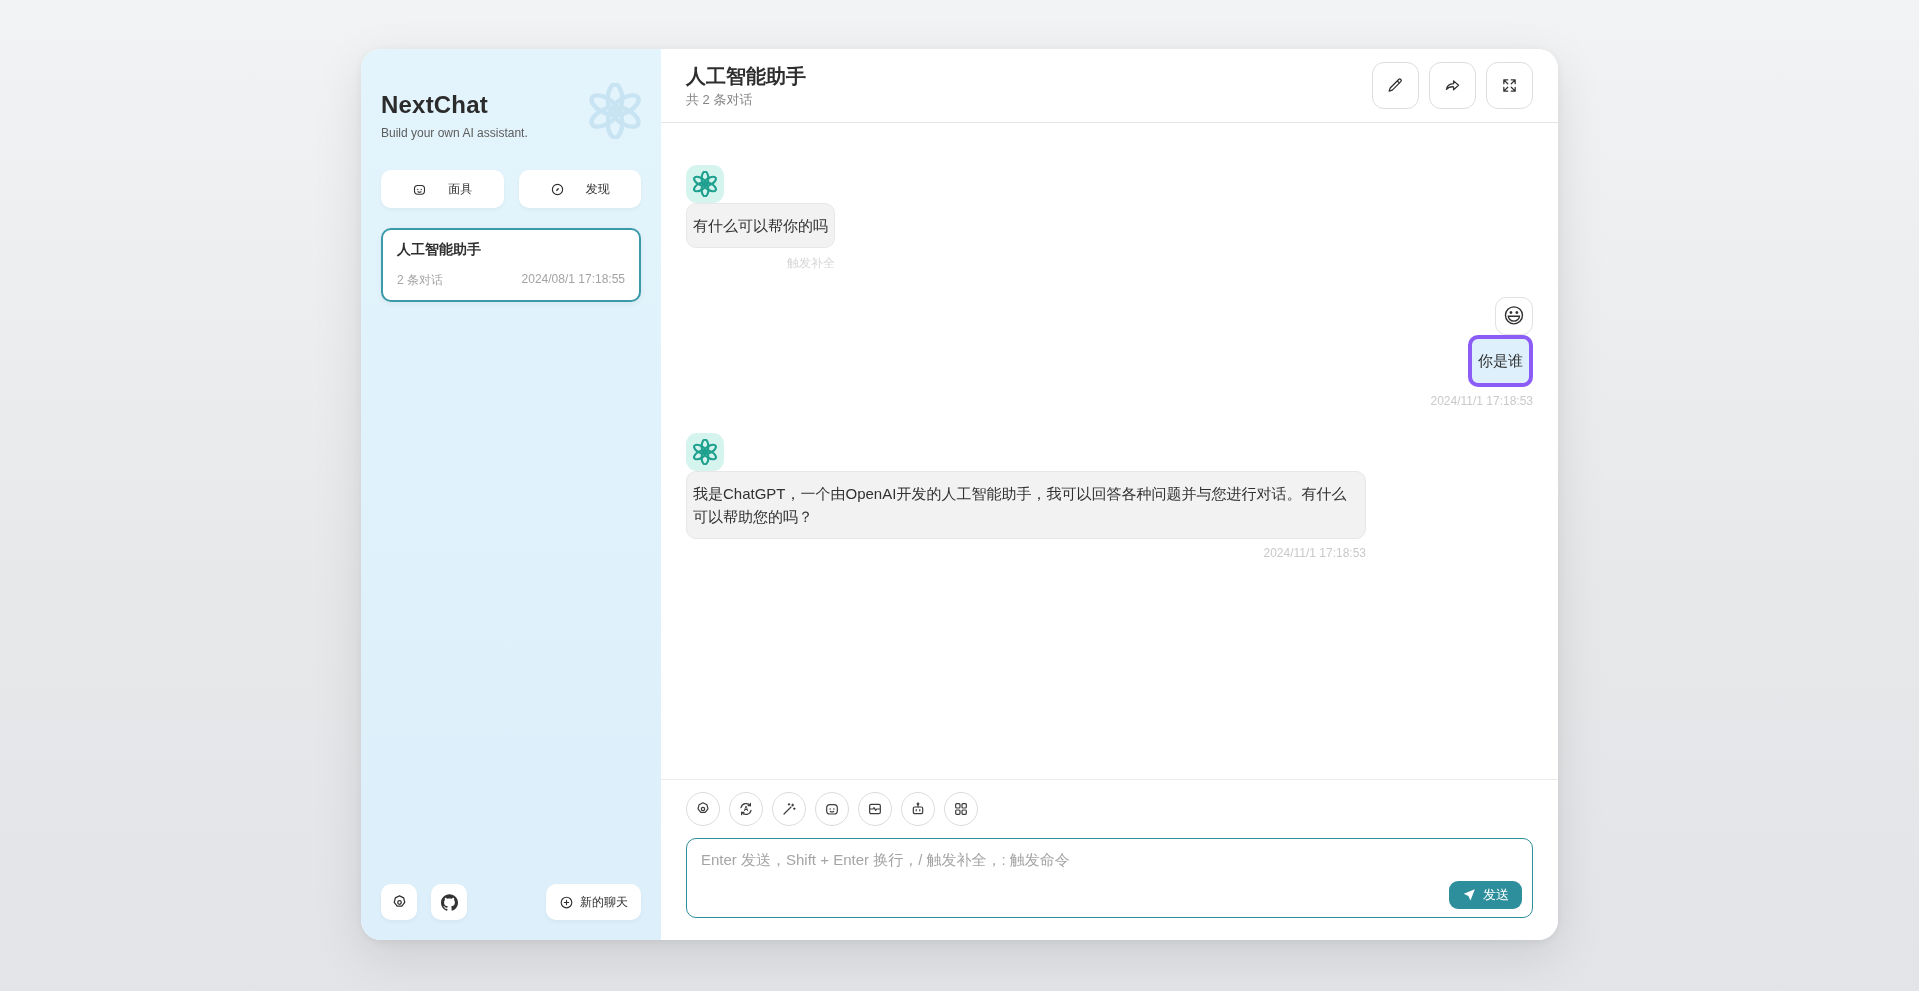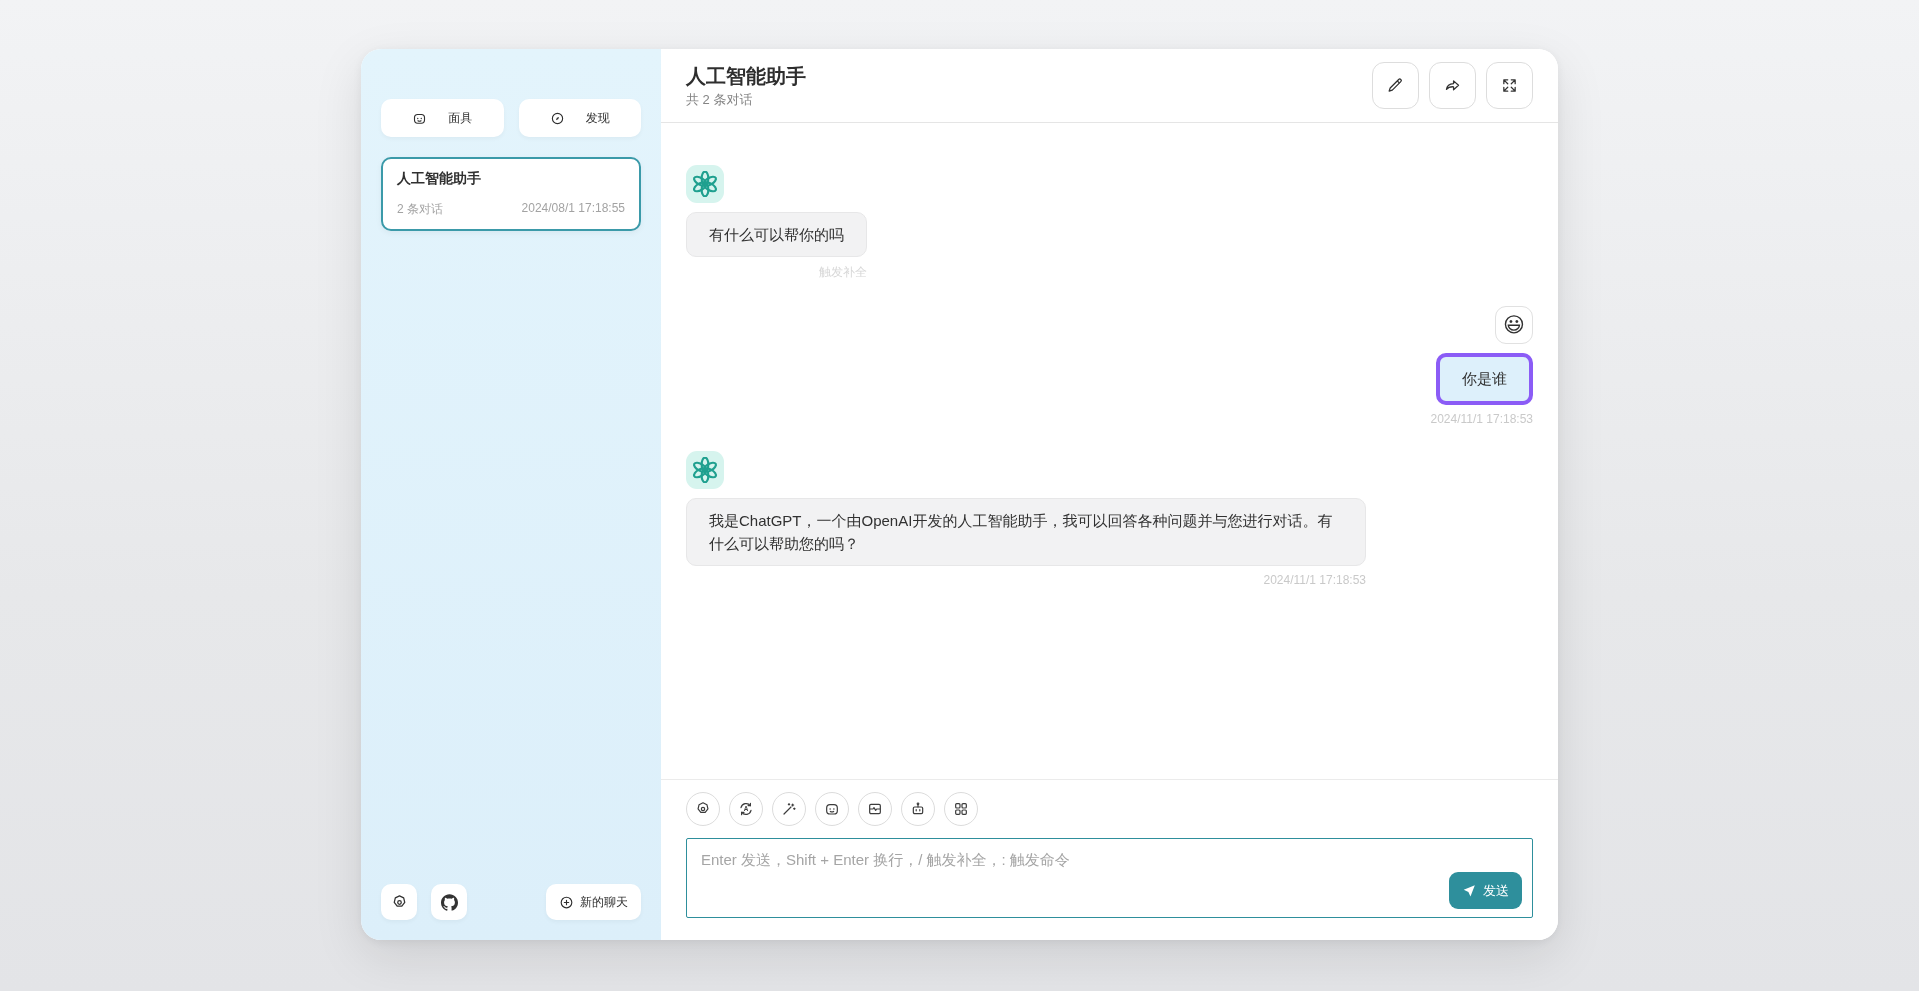--- a/index.html
+++ b/index.html
@@ -71,58 +71,72 @@
   .msg { display: flex; flex-direction: column; margin-bottom: 25px; }
   .msg.bot  { align-items: flex-start; }
   .msg.user { align-items: flex-end; }
   .avatar {
     width: 38px; height: 38px; border-radius: 11px;
     display: flex; align-items: center; justify-content: center;
   }
   .avatar.bot  { background: #d6f4ee; }
   .avatar.user { background: #fff; border: 1px solid #e1e1e1; font-size: 21px; }
   .bubble {
-    margin-top: 9px; border-radius: 10px; padding: 10px 22px;
+    border-radius: 10px; padding: 10px 6px;
     font-size: 15px; line-height: 1.55; color: #313131; max-width: 680px;
   }
   .bubble.bot  { background: #f2f2f3; border: 1px solid #e7e7e8; }
   .bubble.user { background: #ddf0fb; border: 4px solid #8b5cf6; }
   .msg-hint { font-size: 12px; color: #d7d7d7; margin-top: 7px; }
   .msg-time { font-size: 12px; color: #c9c9c9; margin-top: 7px; }
   .msg.bot .hint-wrap { display:flex; flex-direction:column; align-items:flex-end; }
   
   .input-panel { border-top: 1px solid rgba(0,0,0,.08); padding: 12px 25px 18px; }
   .composer-toolbar { display: flex; gap: 9px; }
   .toolbar-btn {
     width: 34px; height: 34px; border-radius: 50%;
     background: #fff; border: 1px solid #dcdcdc; color: #3c3c3c;
     display: flex; align-items: center; justify-content: center; cursor: pointer;
   }
   .input-wrap { position: relative; margin-top: 12px; }
   .chat-input {
     width: 100%; height: 80px; resize: none; outline: none;
-    border: 1px solid #2e8f9c; border-radius: 2px;
+    border: 1px solid #2e8f9c; border-radius: 10px;
     padding: 12px 120px 12px 14px; font-size: 15px; color: #303030;
     font-family: inherit; background: #fff;
   }
   .chat-input::placeholder { color: #a5a5a5; }
   .send-btn {
-    position: absolute; right: 11px; bottom: 13px; height: 37px;
+    position: absolute; right: 11px; bottom: 13px; height: 28px;
     background: #2e8f9c; color: #fff; border: none; border-radius: 9px;
     display: flex; align-items: center; gap: 7px; padding: 0 13px;
     font-size: 13px; cursor: pointer; font-family: inherit;
   }
   svg { display: block; }
 </style>
 </head>
 <body>
 
 <div class="app">
 
   <aside class="sidebar">
+    <div class="side-header">
+      <div class="side-title">NextChat</div>
+      <div class="side-subtitle">Build your own AI assistant.</div>
+      <span class="side-logo">
+        <svg viewBox="-12 -12 24 24" width="56" height="56" fill="none" stroke="#c6e2f2" stroke-width="1.9">
+          <ellipse cx="0" cy="-5.2" rx="3.1" ry="6.2"></ellipse>
+          <ellipse cx="0" cy="-5.2" rx="3.1" ry="6.2" transform="rotate(60)"></ellipse>
+          <ellipse cx="0" cy="-5.2" rx="3.1" ry="6.2" transform="rotate(120)"></ellipse>
+          <ellipse cx="0" cy="-5.2" rx="3.1" ry="6.2" transform="rotate(180)"></ellipse>
+          <ellipse cx="0" cy="-5.2" rx="3.1" ry="6.2" transform="rotate(240)"></ellipse>
+          <ellipse cx="0" cy="-5.2" rx="3.1" ry="6.2" transform="rotate(300)"></ellipse>
+        </svg>
+      </span>
+    </div>
 
     <div class="side-actions">
       <button class="side-action-btn">
         <span>
           <svg viewBox="0 0 24 24" width="15" height="15" fill="none" stroke="currentColor" stroke-width="1.8" stroke-linecap="round">
             <rect x="4" y="5.5" width="16" height="14" rx="5"></rect>
             <circle cx="9.2" cy="12" r="1.1" fill="currentColor" stroke="none"></circle>
             <circle cx="14.8" cy="12" r="1.1" fill="currentColor" stroke="none"></circle>
             <path d="M9.5 15.6c1.6 1 3.4 1 5 0"></path>
           </svg>

